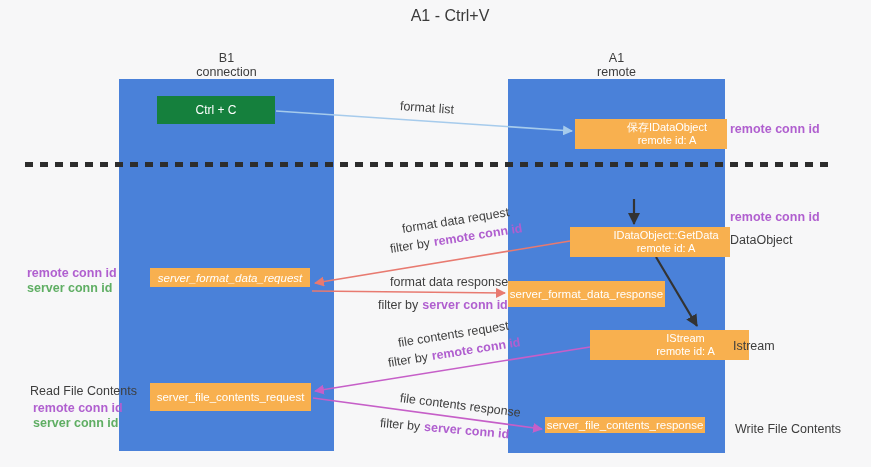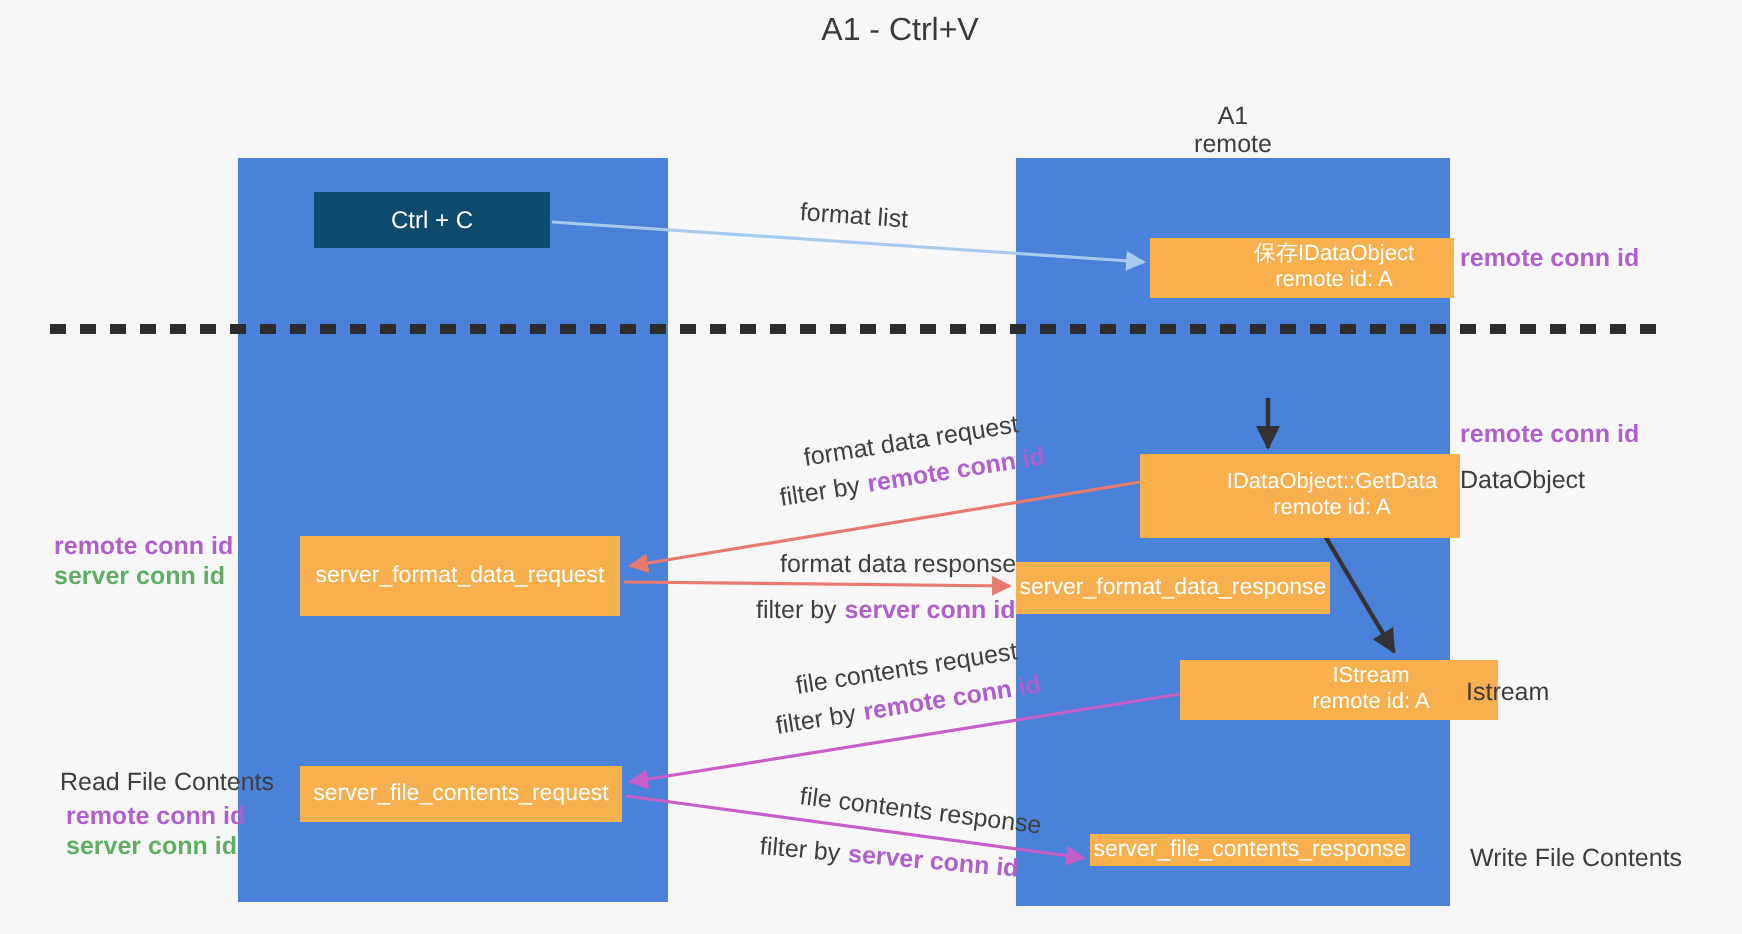--- a/index.html
+++ b/index.html
@@ -13,39 +13,43 @@
   .abs { position:absolute; }
   .title { left:335px; top:5px; width:230px; text-align:center;
            font-size:16px; line-height:21px; color:#3a3a3a; z-index:5; }
   .lane-header { text-align:center; font-size:12.5px; line-height:14px; color:#3c3c3c; z-index:5; }
   .lane { background:#4a81d9; z-index:1; }
   .dashline { left:25px; top:162px; width:806px; height:5px; z-index:2;
     background:repeating-linear-gradient(to right,#2d2d2d 0 8px,transparent 8px 15px); }
   .arrows { left:0; top:0; z-index:3; pointer-events:none; }
   .box { z-index:4; display:flex; flex-direction:column; align-items:center; justify-content:center;
          color:#ffffff; text-align:center; white-space:nowrap; }
-  .box.green  { background:#0c4a6e; font-size:12px; }
+  .box.green  { background:#15803d; font-size:12px; }
   .box.orange { background:#f8b04f; }
   .box.one  { font-size:11.5px; }
   .box.two  { font-size:11px; line-height:13.5px;padding-left:32px; }
   .flow-label { z-index:5; font-size:12.5px; color:#3f3f3f; white-space:nowrap; transform-origin:left center; }
   .flow-label .sp { margin-left:4px; }
   .purple { color:#b05fcf; font-weight:bold; }
   .greentx { color:#5fae63; font-weight:bold; }
   .side { z-index:5; font-size:12.5px; white-space:nowrap; }
 </style>
 </head>
 <body>
 
 <div class="stage">
 
   <div class="abs title">
     <div>A1 - Ctrl+V</div>
   </div>
 
+  <div class="abs lane-header" style="left:119px;top:51px;width:215px;">
+    <div>B1</div>
+    <div>connection</div>
+  </div>
   <div class="abs lane-header" style="left:508px;top:51px;width:217px;">
     <div>A1</div>
     <div>remote</div>
   </div>
 
   <div class="abs lane" style="left:119px;top:79px;width:215px;height:372px;"></div>
   <div class="abs lane" style="left:508px;top:79px;width:217px;height:374px;"></div>
 
   <div class="abs dashline"></div>
 
@@ -74,26 +78,26 @@
   </svg>
 
   <div class="abs box green" style="left:157px;top:96px;width:118px;height:28px;">Ctrl + C</div>
 
   <div class="abs box orange two" style="left:575px;top:119px;width:120px;height:30px;">
     <div>保存IDataObject</div>
     <div>remote id: A</div>
   </div>
 
 
-  <div class="abs box orange two" style="left:570px;top:227px;width:128px;height:42px;">
+  <div class="abs box orange two" style="left:570px;top:227px;width:128px;height:30px;">
     <div>IDataObject::GetData</div>
     <div>remote id: A</div>
   </div>
 
-  <div class="abs box orange one" style="left:150px;top:268px;width:160px;height:40px;">server_format_data_request</div>
+  <div class="abs box orange one" style="left:150px;top:268px;width:160px;height:19px;font-style:italic;">server_format_data_request</div>
 
   <div class="abs box orange one" style="left:508px;top:281px;width:157px;height:26px;">server_format_data_response</div>
 
   <div class="abs box orange two" style="left:590px;top:330px;width:127px;height:30px;">
     <div>IStream</div>
     <div>remote id: A</div>
   </div>
 
   <div class="abs box orange one" style="left:150px;top:383px;width:161px;height:28px;">server_file_contents_request</div>
 

